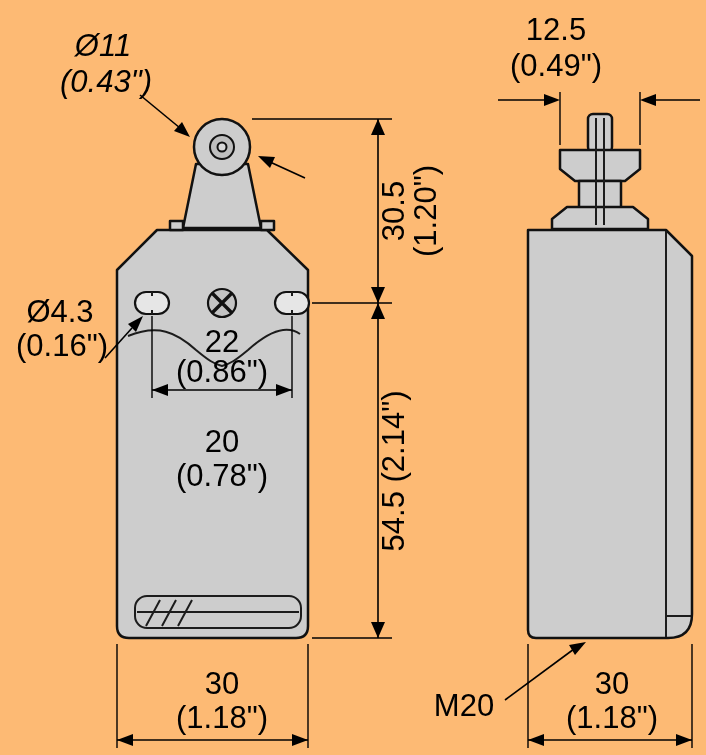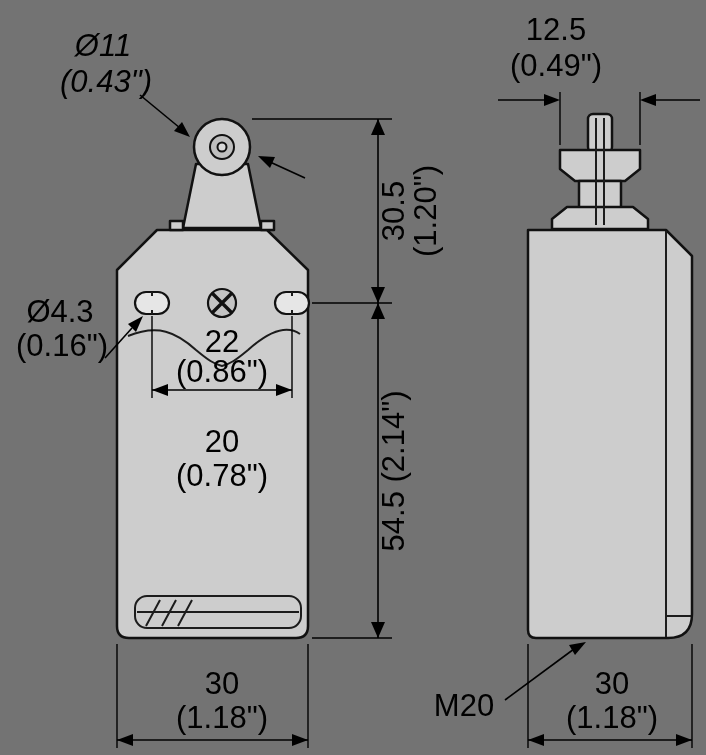--- a/index.html
+++ b/index.html
@@ -1,16 +1,16 @@
 <!DOCTYPE html>
 <html><head>
 <meta charset="utf-8">
 <style>
   html,body{margin:0;padding:0;background:#ffffff;}
-  .stage{width:706px;height:755px;position:relative;background:#737373;overflow:hidden;}
+  .stage{width:706px;height:755px;position:relative;background:#fdba74;overflow:hidden;}
   svg{display:block;}
   .part{fill:#cdcdcd;stroke:#111;stroke-width:2.5;stroke-linejoin:round;}
   .part-light{fill:#e6e6e6;stroke:#111;stroke-width:2.2;}
   .detail{fill:none;stroke:#1c1c1c;stroke-width:2;}
   .dimline{stroke:#000;stroke-width:1.6;fill:none;}
   .extline{stroke:#000;stroke-width:1.4;fill:none;}
   .arrow{fill:#000;stroke:none;}
   .dim{font-family:"Liberation Sans", sans-serif;font-size:31px;fill:#000;text-anchor:middle;}
   .dim-italic{font-style:italic;}
 </style>

